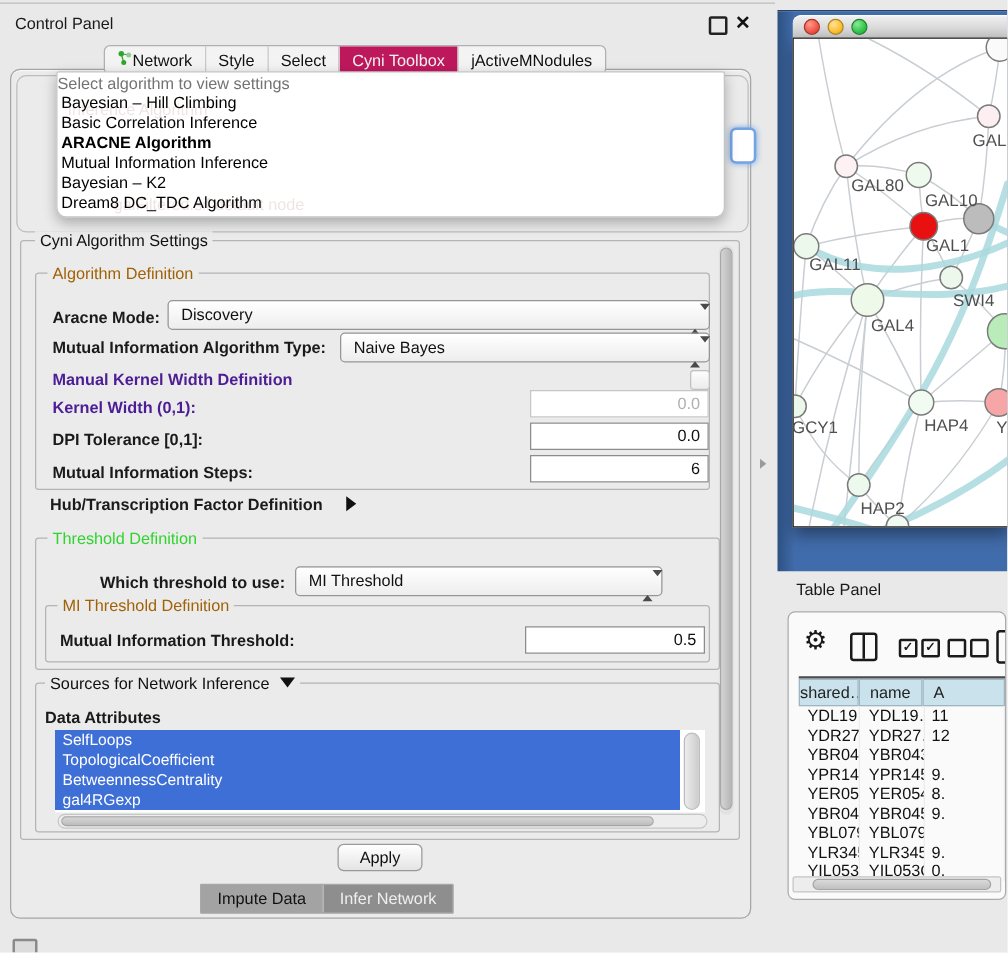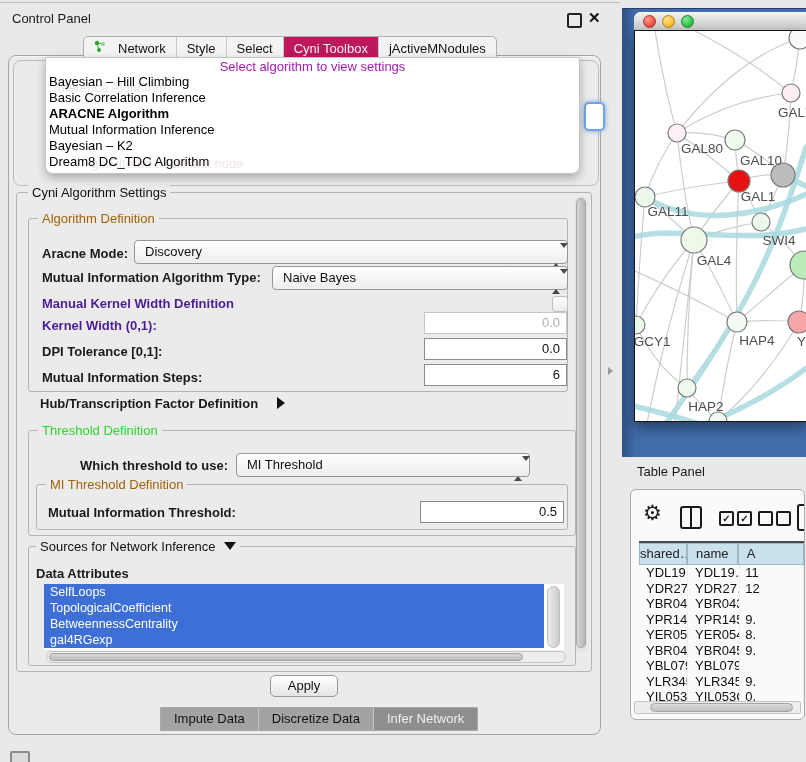--- a/index.html
+++ b/index.html
@@ -12,35 +12,35 @@
   #cp-title{left:12px;top:11px;font-size:13px;color:#1a1a1a;}
   #cp-float{left:567px;top:13px;width:11px;height:11px;border:2px solid #222;border-radius:2px;}
   #cp-close{left:588px;top:9px;font-size:15px;font-weight:bold;color:#111;}
 
   #outer-panel{left:8px;top:55px;width:591px;height:678px;background:#ebebeb;
     border:1px solid #a6a6a6;border-radius:8px;box-shadow:inset 0 1px 0 #f6f6f6;}
 
   
   #tabs-bar{left:83px;top:36px;height:22px;display:flex;align-items:stretch;z-index:5;
     background:#f3f3f3;border:1px solid #b0b0b0;border-radius:5px;overflow:hidden;}
-  .tab{font-size:13px;line-height:21px;padding:0 10px;display:flex;align-items:center;gap:12px;color:#111;}
+  .tab{font-size:13px;line-height:21px;padding:0 10px;display:flex;align-items:center;gap:0;color:#111;}
   .tab + .tab{border-left:1px solid #c9c9c9;}
   .tab.selected{background:#be185d;color:#f2f2f2;}
 
   
   #inner-top-panel{left:13px;top:60px;width:584px;height:124px;background:#ebebeb;
      border:1px solid #bdbdbd;border-radius:8px;}
   #focus-combo{left:584px;top:102px;width:17px;height:25px;background:#fff;
      border:2px solid #74a3e4;border-radius:5px;box-shadow:0 0 5px #74a3e4;}
 
   
   #algo-popup{left:45px;top:57px;width:533px;height:115px;background:rgba(255,255,255,.96);
     border:1px solid #c4c4c4;border-radius:2px 2px 8px 8px;z-index:10;overflow:hidden;
     box-shadow:0 4px 10px rgba(0,0,0,.28);}
-  #popup-placeholder{text-align:center;color:#a21caf;font-size:13px;height:15px;line-height:16px;margin-top:1px;}
+  #popup-placeholder{color:#737373;font-size:13px;height:15px;line-height:16px;margin-top:1px;}
   .popup-item{font-size:13px;line-height:16px;padding-left:3px;color:#000;white-space:nowrap;}
   .popup-item.selected{font-weight:bold;}
   .ghost{position:absolute;font-size:13px;color:#7f1d1d;opacity:.12;white-space:nowrap;text-align:center;}
 
   
   .group{position:absolute;border:1px solid #b4b4b4;border-radius:3px;}
   .group-title{position:absolute;font-size:13px;background:#ebebeb;padding:0 4px;white-space:nowrap;}
   .t-blue{color:#a16207;} .t-green{color:#2fd42f;} .t-black{color:#111;}
 
   .lbl{position:absolute;font-size:13px;font-weight:bold;color:#1a1a1a;white-space:nowrap;}
@@ -249,21 +249,20 @@
     </div>
   <div class="abs" id="attr-vscroll"></div>
   <div class="abs" id="attr-hscroll">
     <div id="attr-hthumb"></div>
   </div>
 
   <div class="abs" id="apply-btn">Apply</div>
 
   <div class="abs" id="bottom-tabs">
       <div class="btab">Impute Data</div>
-      <div class="btab">Discretize Data</div>
       <div class="btab selected">Infer Network</div>
     </div>
 
   <div class="abs" id="split-handle"></div>
   <div class="abs" id="mini-icon"></div>
 
   <div class="abs" id="desktop"></div>
   <div class="abs" id="titlebar"></div>
   <div class="light" id="light-red"></div>
   <div class="light" id="light-yellow"></div>

